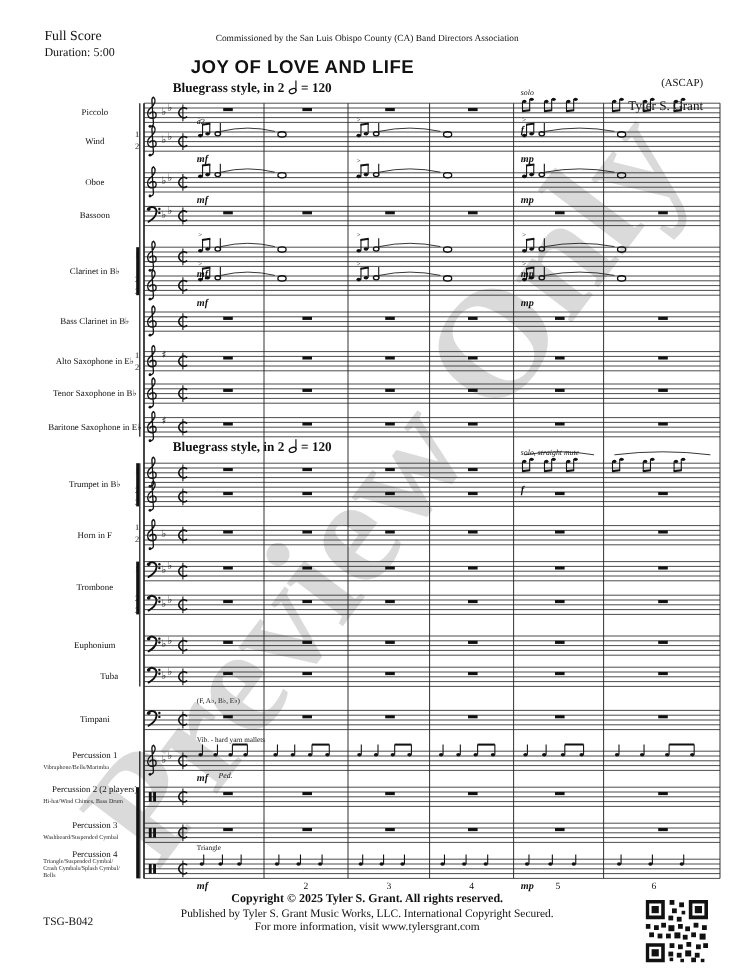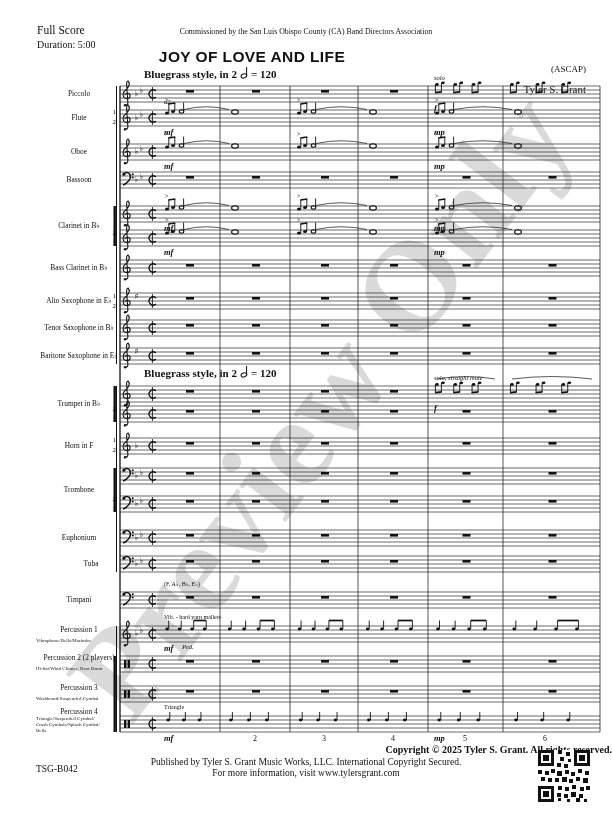--- a/index.html
+++ b/index.html
@@ -37,21 +37,21 @@
   .bl{stroke:#2a2a2a;stroke-width:.8;}
   .sys{stroke:#111;stroke-width:1.3;}
   .clef{stroke:#111;fill:none;stroke-width:1.1;stroke-linecap:round;}
   .thick{fill:#111;}
   .keysig{font-family:"DejaVu Sans",sans-serif;font-size:8.5px;fill:#111;}
   .nst{stroke:#111;stroke-width:.9;}
   .beam{stroke:#111;stroke-width:1.7;}
   .tie{stroke:#111;stroke-width:.7;fill:none;}
   .hollow{fill:none;stroke:#111;stroke-width:1.1;}
   
-  .copy1{left:0;width:612px;top:744px;text-align:right;font-weight:bold;font-size:10px;}
+  .copy1{left:0;width:612px;top:744px;text-align:center;font-weight:bold;font-size:10px;}
   .copy2{left:0;width:612px;top:756.5px;text-align:center;font-size:9.5px;}
   .copy3{left:0;width:612px;top:767.5px;text-align:center;font-size:9.5px;}
   .catalog{left:36px;top:764px;font-size:9.5px;}
   .mmc{left:479px;top:756px;font-family:"Liberation Sans",sans-serif;font-weight:bold;
        font-size:10.5px;line-height:12px;color:#1c1c1c;}
   .qr{left:538px;top:750px;}
 </style>
 </head>
 <body>
 
@@ -984,21 +984,21 @@
           <ellipse class="thick" cx="395.96" cy="640" rx="1.8" ry="1.4"></ellipse>
           <line class="nst" x1="397.56" y1="640" x2="397.56" y2="632"></line>
           <ellipse class="thick" cx="422.06" cy="640" rx="1.8" ry="1.4"></ellipse>
           <line class="nst" x1="423.66" y1="640" x2="423.66" y2="632"></line>
           <ellipse class="thick" cx="448.16" cy="640" rx="1.8" ry="1.4"></ellipse>
           <line class="nst" x1="449.76000000000005" y1="640" x2="449.76000000000005" y2="632"></line>
         </g>
       </svg></div>
   <div id="label-layer">
       <div class="abs inst-label" style="top: 89px;">Piccolo</div>
-      <div class="abs inst-label" style="top: 113px;">Flute</div>
+      <div class="abs inst-label" style="top: 113px;">Wind</div>
       <div class="abs inst-num" style="top: 108px;">1</div>
       <div class="abs inst-num" style="top: 118px;">2</div>
       <div class="abs inst-label" style="top: 147px;">Oboe</div>
       <div class="abs inst-label" style="top: 175px;">Bassoon</div>
       <div class="abs inst-label" style="top: 221px;">Clarinet in B♭</div>
       <div class="abs inst-num" style="top: 209px;">1</div>
       <div class="abs inst-num" style="top: 229px;">2</div>
       <div class="abs inst-num" style="top: 239px;">3</div>
       <div class="abs inst-label" style="top: 263px;">Bass Clarinet in B♭</div>
       <div class="abs inst-label" style="top: 296px;">Alto Saxophone in E♭</div>

